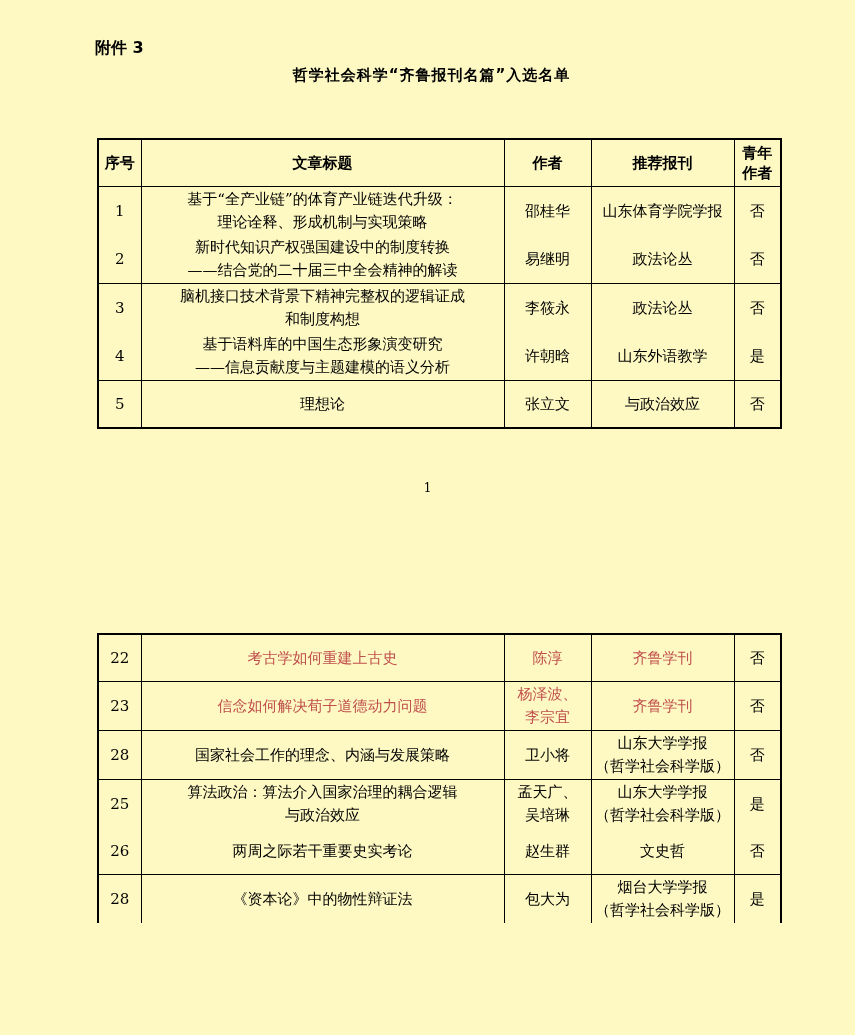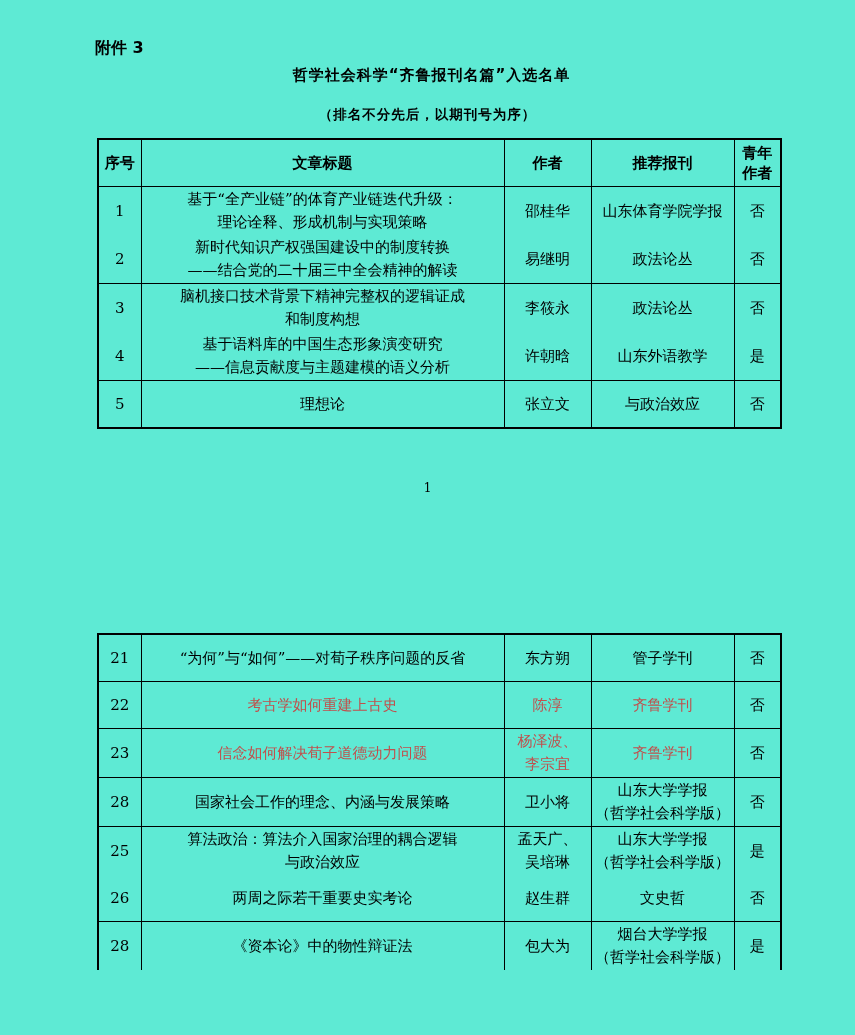--- a/index.html
+++ b/index.html
@@ -1,20 +1,20 @@
 <!DOCTYPE html>
 <html style="--accent: #c0504d;"><head>
 <meta charset="utf-8">
 <style>
   html, body { margin: 0; padding: 0; background: #ffffff; }
   .page {
     position: relative;
     width: 855px;
     height: 1035px;
-    background: #5eead4;
+    background: #fef9c3;
     overflow: hidden;
     font-family: "DejaVu Serif", "Liberation Serif", serif;
     color: #000;
   }
   .attachment-label {
     position: absolute;
     left: 95px;
     top: 38px;
     font-family: "DejaVu Sans", "Liberation Sans", sans-serif;
     font-weight: bold;
@@ -88,21 +88,20 @@
 </style>
 </head>
 <body>
 
 <div class="page">
 
   <div class="attachment-label">附件 3</div>
 
   <h1 class="doc-title">哲学社会科学“齐鲁报刊名篇”入选名单</h1>
 
-  <div class="doc-subtitle">（排名不分先后，以期刊号为序）</div>
 
   <table class="doc-table" id="table1">
     <colgroup>
       <col style="width:43px">
         <col style="width:363px">
         <col style="width:87px">
         <col style="width:143px">
         <col style="width:47px">
     </colgroup>
     <thead>
@@ -158,27 +157,20 @@
   <table class="doc-table" id="table2">
     <colgroup>
       <col style="width:43px">
         <col style="width:363px">
         <col style="width:87px">
         <col style="width:143px">
         <col style="width:47px">
     </colgroup>
     <tbody>
         <tr>
-          <td class="c-no">21</td>
-          <td class="c-title">“为何”与“如何”——对荀子秩序问题的反省</td>
-          <td class="c-author">东方朔</td>
-          <td class="c-journal">管子学刊</td>
-          <td class="c-youth">否</td>
-        </tr>
-        <tr>
           <td class="c-no">22</td>
           <td class="c-title red">考古学如何重建上古史</td>
           <td class="c-author red">陈淳</td>
           <td class="c-journal red">齐鲁学刊</td>
           <td class="c-youth">否</td>
         </tr>
         <tr>
           <td class="c-no">23</td>
           <td class="c-title red">信念如何解决荀子道德动力问题</td>
           <td class="c-author red">杨泽波、<br>李宗宜</td>

